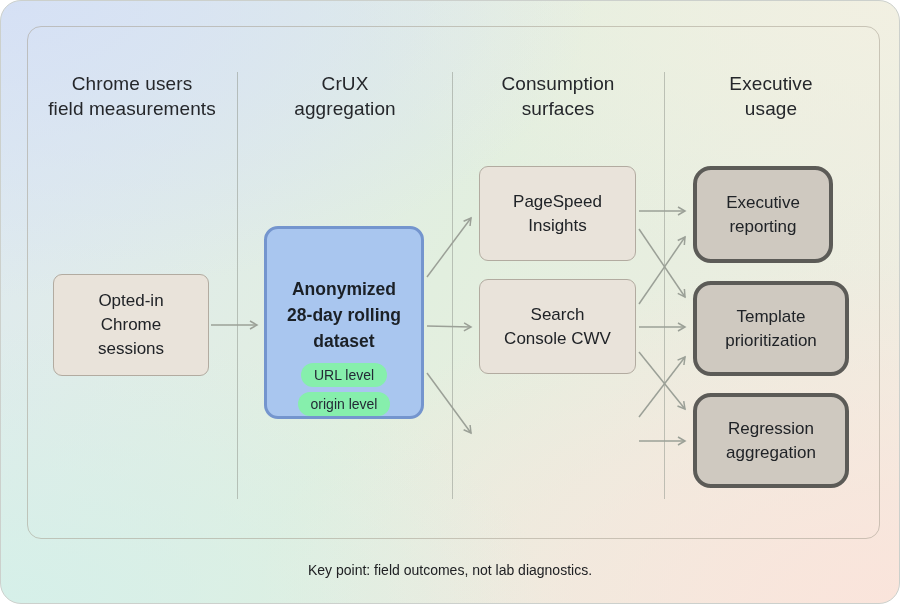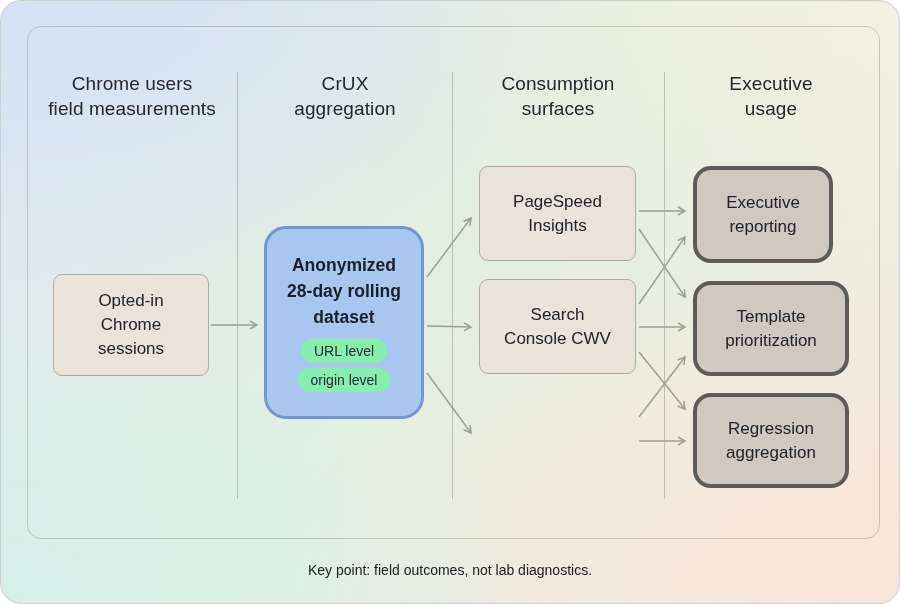--- a/index.html
+++ b/index.html
@@ -32,22 +32,22 @@
   }
   .node {
     position: absolute; box-sizing: border-box;
     display: flex; align-items: center; justify-content: center;
     text-align: center; font-size: 17px; line-height: 24px; color: #202327;
     white-space: pre-line;
   }
   .beige { background: #e9e3da; border: 1.5px solid #b2aba0; border-radius: 9px; }
   .dark  { background: #cfc9c0; border: 4px solid #5c5b57; border-radius: 18px; }
   .blue {
-    background: #a9c6ef; border: 3px solid #7495ce; border-radius: 22px;
-    flex-direction: column; justify-content: flex-start; padding-top: 23px;
+    background: #a9c6ef; border: 3px solid #7495ce; border-radius: 14px;
+    flex-direction: column; justify-content: flex-end; padding-top: 23px;
   }
   .blue .title {
     font-weight: bold; font-size: 17.5px; line-height: 26px; color: #1b2026;
     white-space: pre-line;
   }
   .chips { margin-top: 9px; display: flex; flex-direction: column; align-items: center; gap: 5px; }
   .chip {
     background: #86efac; border-radius: 999px; padding: 3px 13px;
     font-size: 14px; line-height: 18px; color: #242a36; white-space: nowrap;
   }

